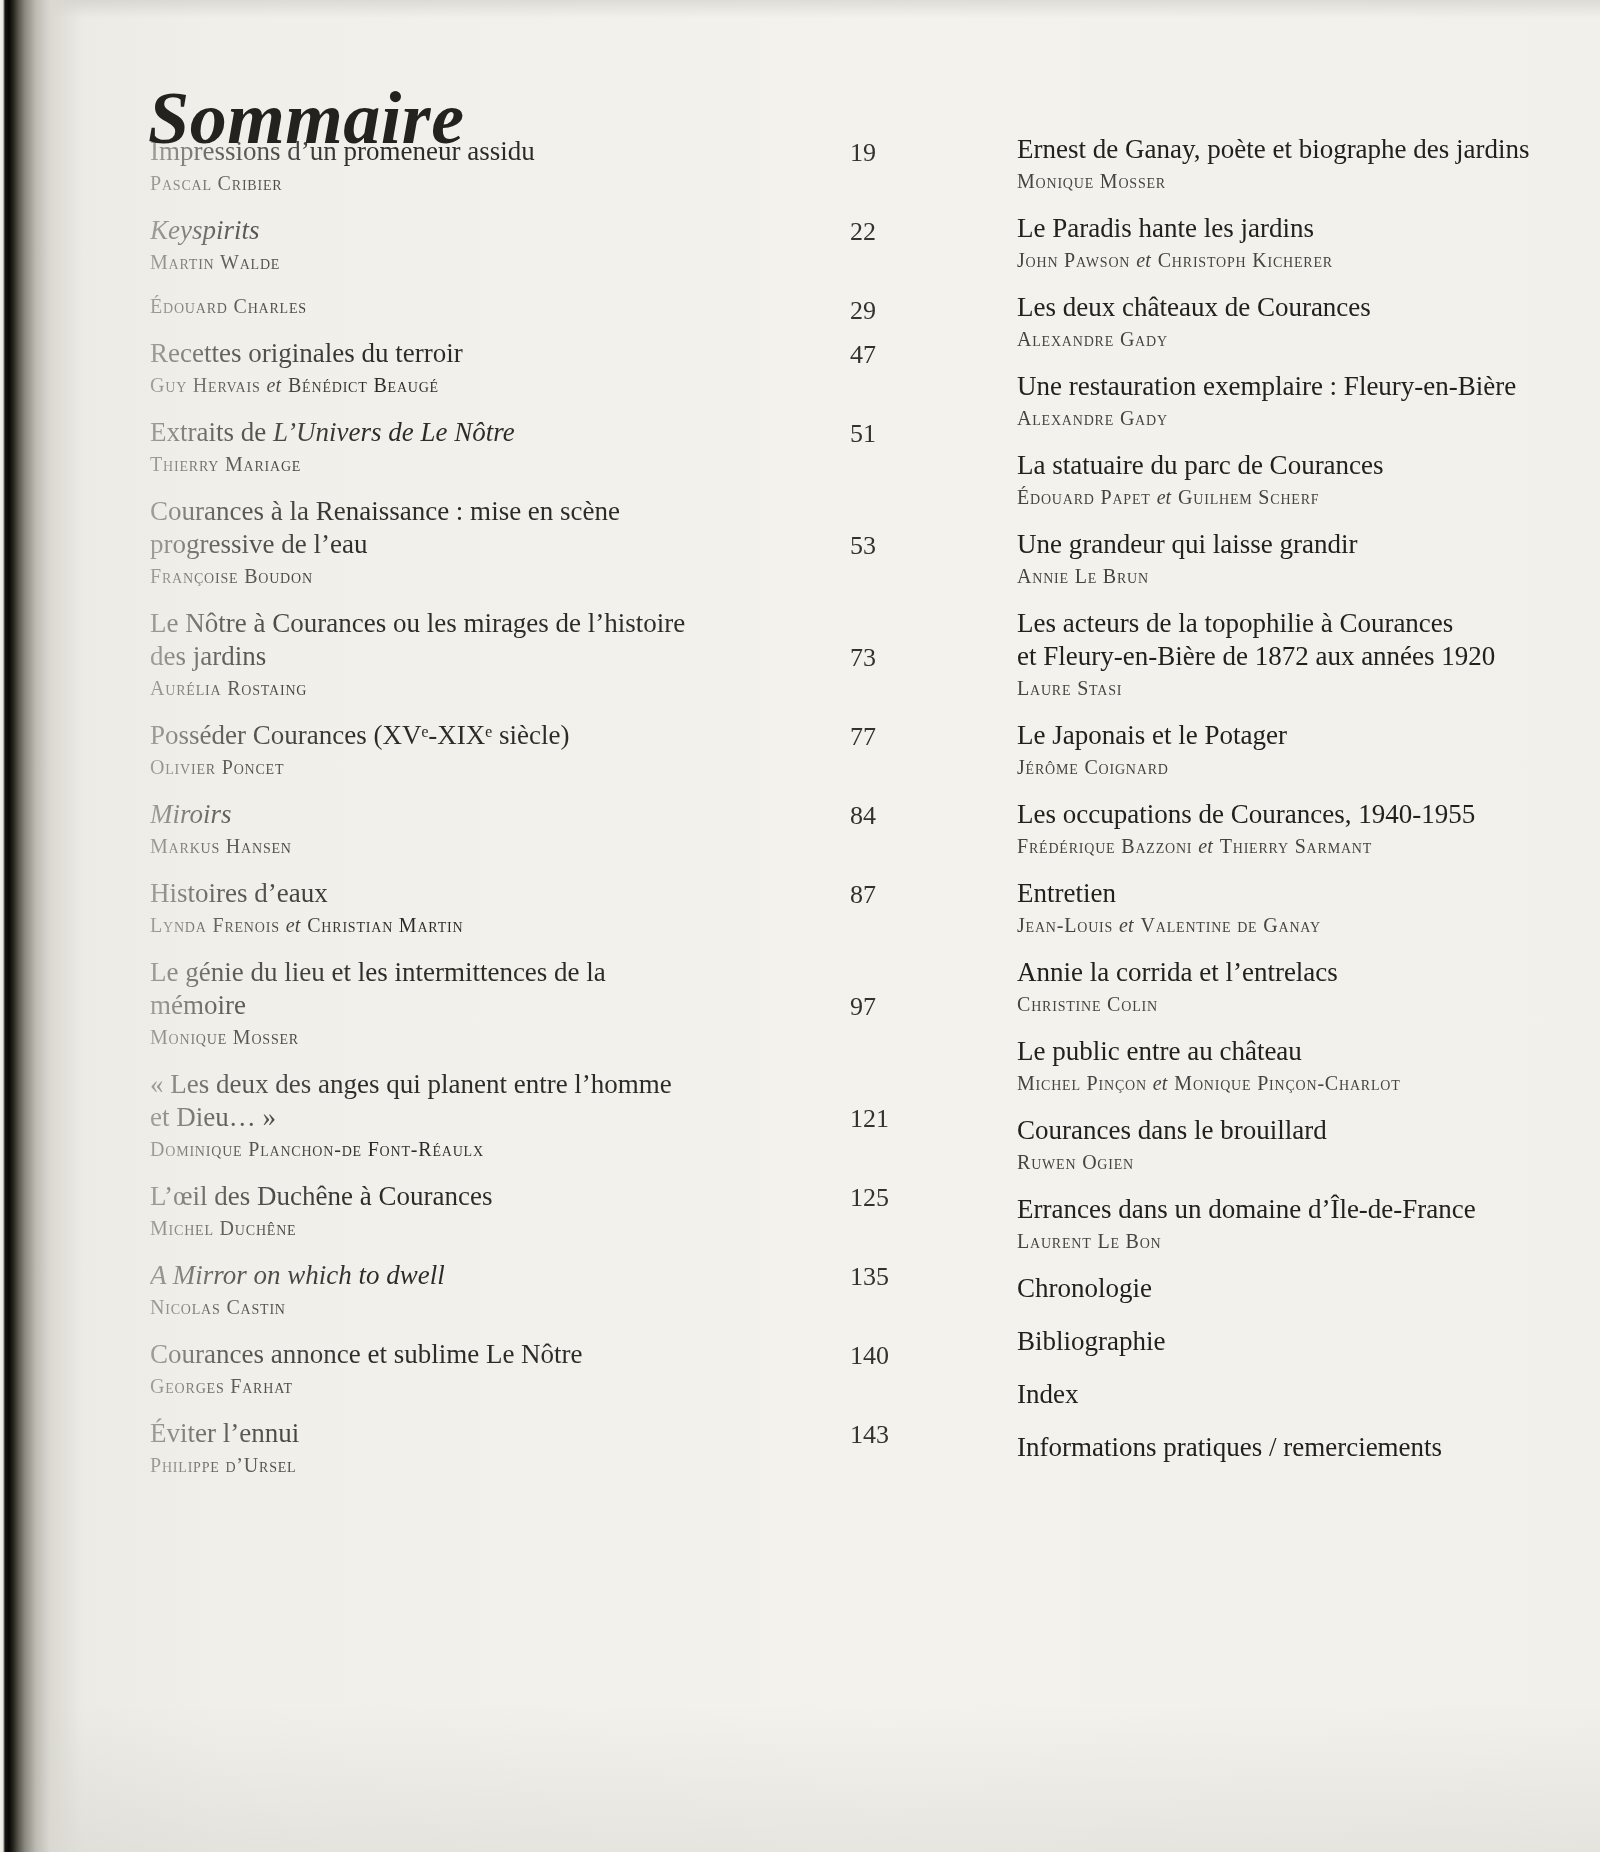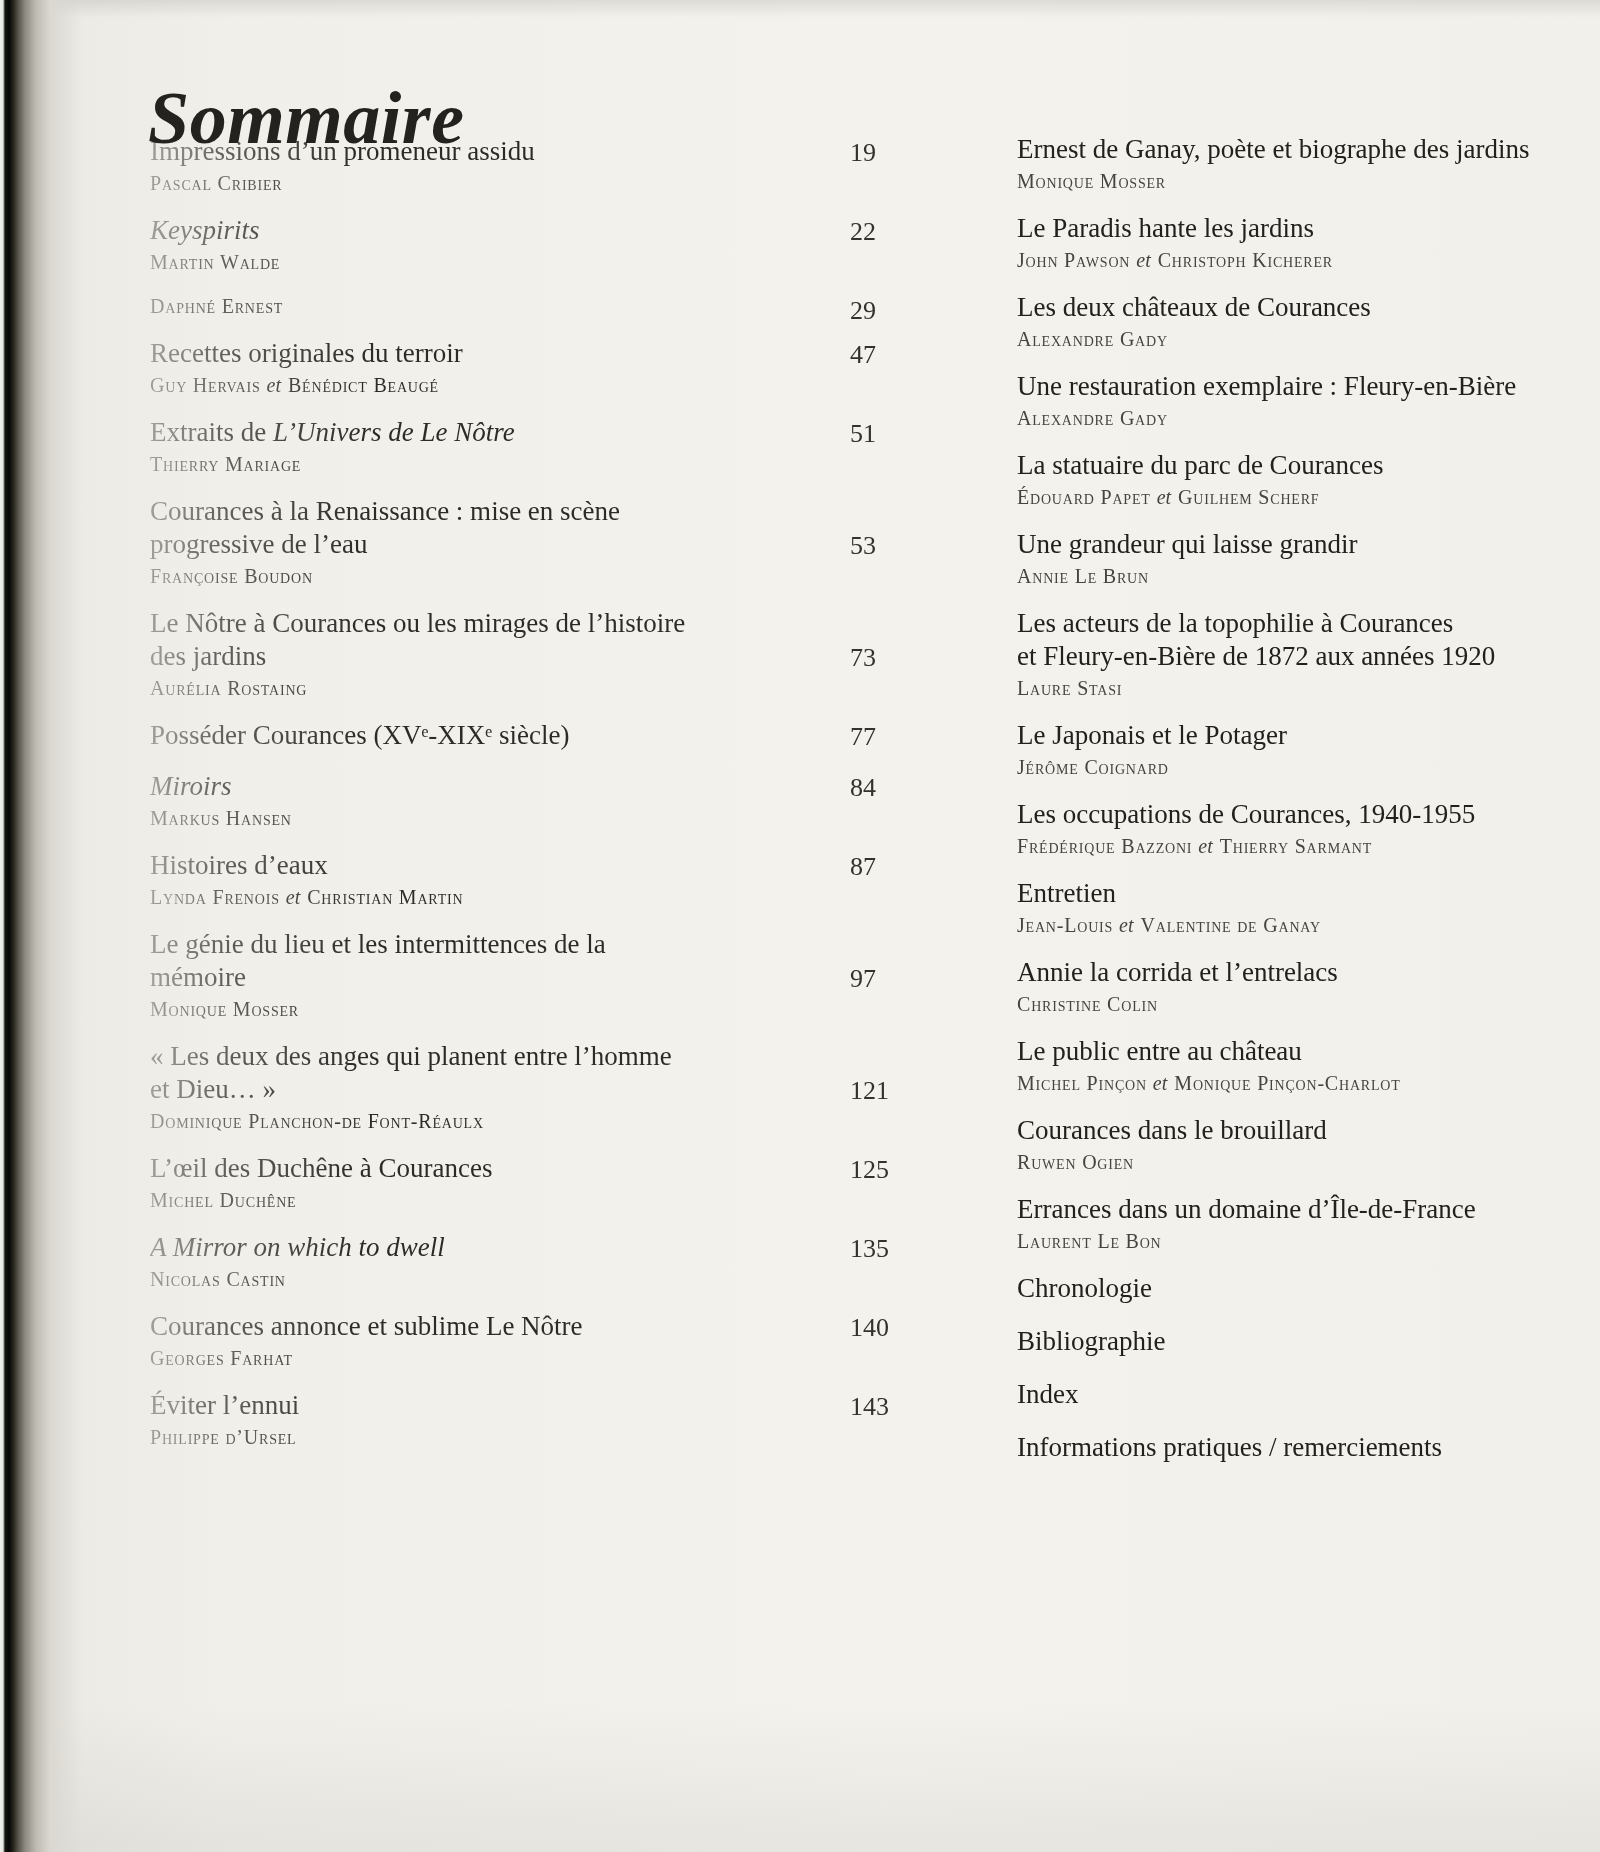--- a/index.html
+++ b/index.html
@@ -79,21 +79,21 @@
     <div class="author"><span>Pascal Cribier</span></div>
   </div>
 
   <div class="entry italic">
     <div class="tline"><span>Keyspirits</span><span class="pg">22</span></div>
     <div class="author"><span>Martin Walde</span></div>
   </div>
 
   <div class="entry">
     <div class="tline"><span class="pg">29</span></div>
-    <div class="author"><span>Daphné Ernest</span></div>
+    <div class="author"><span>Édouard Charles</span></div>
   </div>
 
   <div class="entry">
     <div class="tline"><span>Recettes originales du terroir</span><span class="pg">47</span></div>
     <div class="author"><span>Guy Hervais</span><span class="et">et</span><span>Bénédict Beaugé</span></div>
   </div>
 
   <div class="entry">
     <div class="tline"><span>Extraits de </span><span class="ti">L’Univers de Le Nôtre</span><span class="pg">51</span></div>
     <div class="author"><span>Thierry Mariage</span></div>
@@ -106,20 +106,21 @@
   </div>
 
   <div class="entry">
     <div class="tline"><span>Le Nôtre à Courances ou les mirages de l’histoire</span></div>
     <div class="tline"><span>des jardins</span><span class="pg">73</span></div>
     <div class="author"><span>Aurélia Rostaing</span></div>
   </div>
 
   <div class="entry">
     <div class="tline"><span>Posséder Courances (XVᵉ-XIXᵉ siècle)</span><span class="pg">77</span></div>
+    <div class="author"><span>Olivier Poncet</span></div>
   </div>
 
   <div class="entry italic">
     <div class="tline"><span>Miroirs</span><span class="pg">84</span></div>
     <div class="author"><span>Markus Hansen</span></div>
   </div>
 
   <div class="entry">
     <div class="tline"><span>Histoires d’eaux</span><span class="pg">87</span></div>
     <div class="author"><span>Lynda Frenois</span><span class="et">et</span><span>Christian Martin</span></div>

